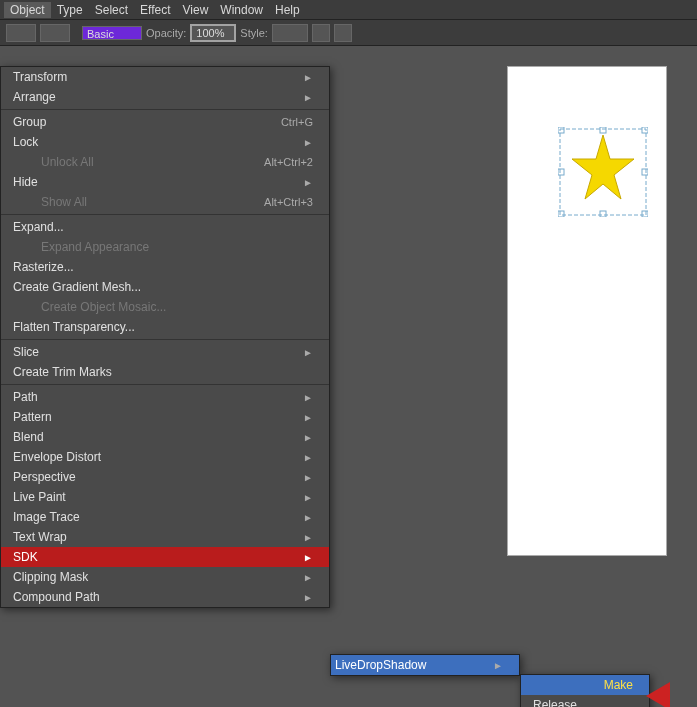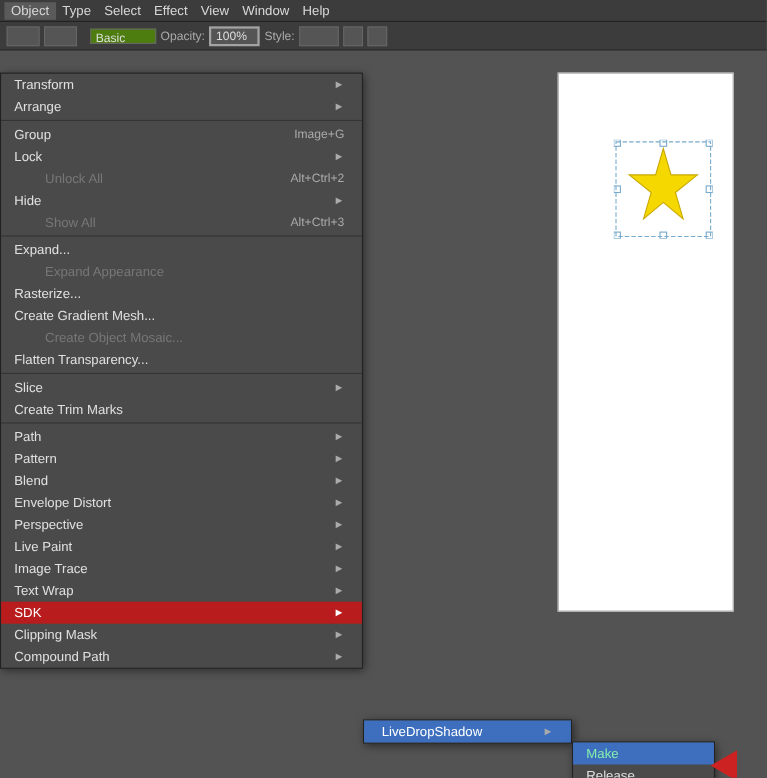--- a/index.html
+++ b/index.html
@@ -132,21 +132,21 @@
       width: 190px;
       background: #4a4a4a;
       border: 1px solid #222;
       z-index: 101;
       box-shadow: 2px 2px 8px rgba(0,0,0,0.5);
     }
     .submenu-1-item {
       display: flex;
       align-items: center;
       justify-content: space-between;
-      padding: 3px 16px 3px 16px;
+      padding: 3px 16px 3px 4px;
       cursor: pointer;
       color: #e0e0e0;
       font-size: 12px;
       white-space: nowrap;
       min-height: 20px;
     }
     .submenu-1-item.active-item {
       background: #3d6fbe;
       color: white;
     }
@@ -167,21 +167,22 @@
       align-items: center;
       padding: 3px 16px 3px 12px;
       cursor: pointer;
       color: #e0e0e0;
       font-size: 12px;
       white-space: nowrap;
       min-height: 20px;
     }
     .submenu-2-item.highlighted {
       background: #3d6fbe;
-      color: #86efac;
+      color: #fde047;
+      justify-content: flex-end;
     }
 
     
     .arrow-indicator {
       position: absolute;
       left: 642px;
       top: 636px;
       z-index: 103;
     }
     .arrow-svg {
@@ -198,21 +199,21 @@
   <span class="menu-bar-item">Select</span>
   <span class="menu-bar-item">Effect</span>
   <span class="menu-bar-item">View</span>
   <span class="menu-bar-item">Window</span>
   <span class="menu-bar-item">Help</span>
 </div>
 
 <div class="toolbar-row">
   <span style="width:30px;height:18px;background:#555;border:1px solid #666;display:inline-block;"></span>
   <span style="width:30px;height:18px;background:#555;border:1px solid #666;display:inline-block;margin-right:8px;"></span>
-  <span style="width:60px;height:14px;background:#4d7c0f;border:1px solid #666;display:inline-block;">
+  <span style="width:60px;height:14px;background:#6d28d9;border:1px solid #666;display:inline-block;">
     <span style="font-size:11px;color:#ddd;padding:1px 4px;">Basic</span>
   </span>
   <span class="toolbar-label">Opacity:</span>
   <span style="width:46px;height:18px;background:#555;border:2px solid #a3a3a3;display:inline-flex;align-items:center;padding:0 4px;">
     <span style="font-size:11px;color:#ddd;">100%</span>
   </span>
   <span class="toolbar-label">Style:</span>
   <span style="width:36px;height:18px;background:#555;border:1px solid #666;display:inline-block;"></span>
   <span style="width:18px;height:18px;background:#555;border:1px solid #666;display:inline-block;"></span>
   <span style="width:18px;height:18px;background:#555;border:1px solid #666;display:inline-block;"></span>
@@ -249,21 +250,21 @@
       <span class="menu-arrow">►</span>
     </div>
     <div class="menu-item">
       <span>Arrange</span>
       <span class="menu-arrow">►</span>
     </div>
     <div class="menu-separator"></div>
 
     <div class="menu-item">
       <span>Group</span>
-      <span class="menu-item-right">Image+G</span>
+      <span class="menu-item-right">Ctrl+G</span>
     </div>
     <div class="menu-item">
       <span>Lock</span>
       <span class="menu-arrow">►</span>
     </div>
     <div class="menu-item disabled">
       <span>Unlock All</span>
       <span class="menu-item-right">Alt+Ctrl+2</span>
     </div>
     <div class="menu-item">

